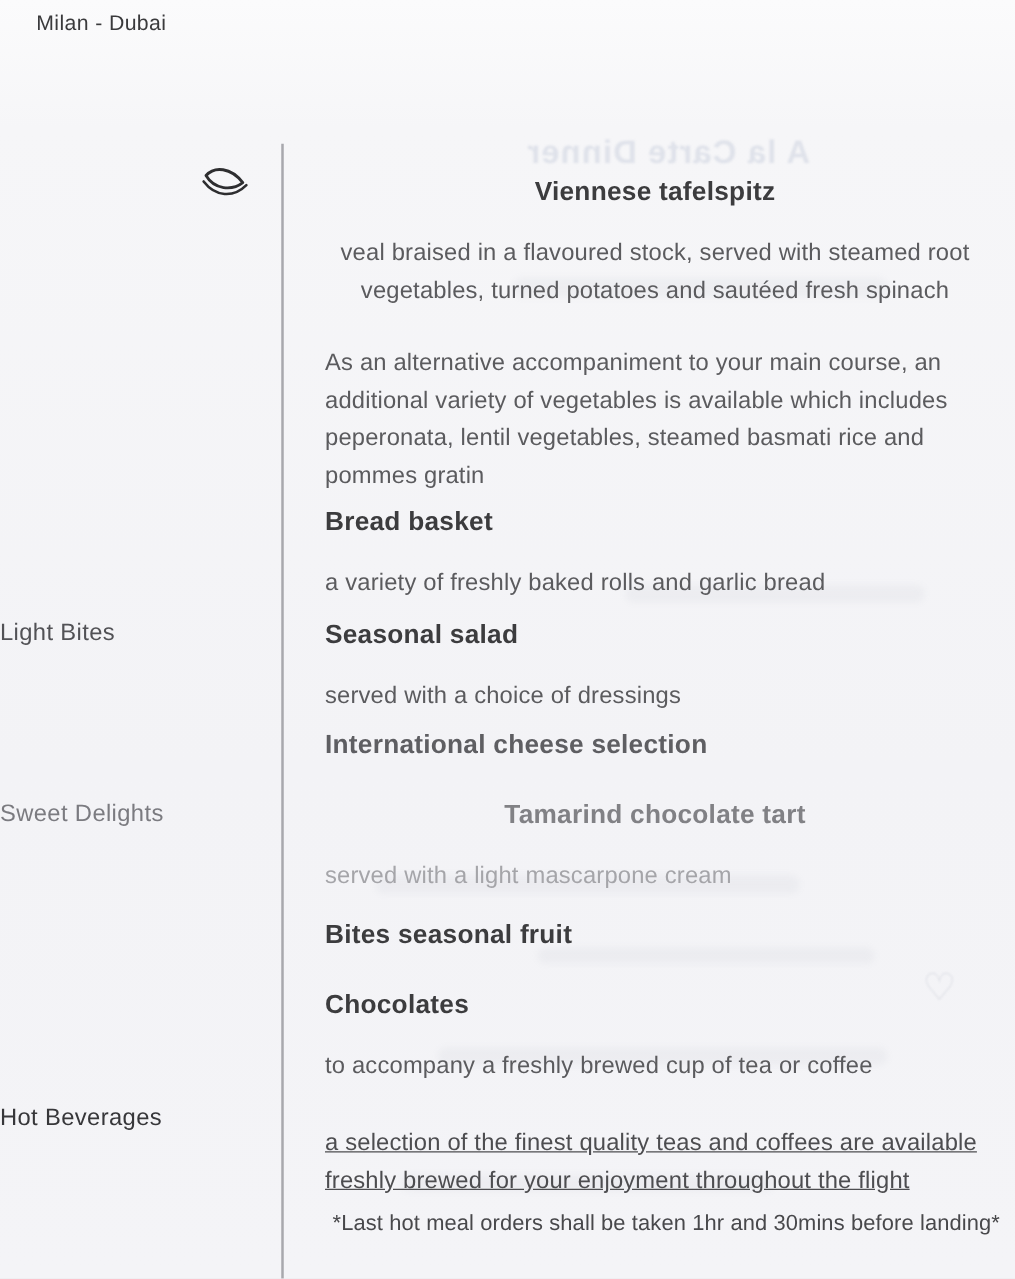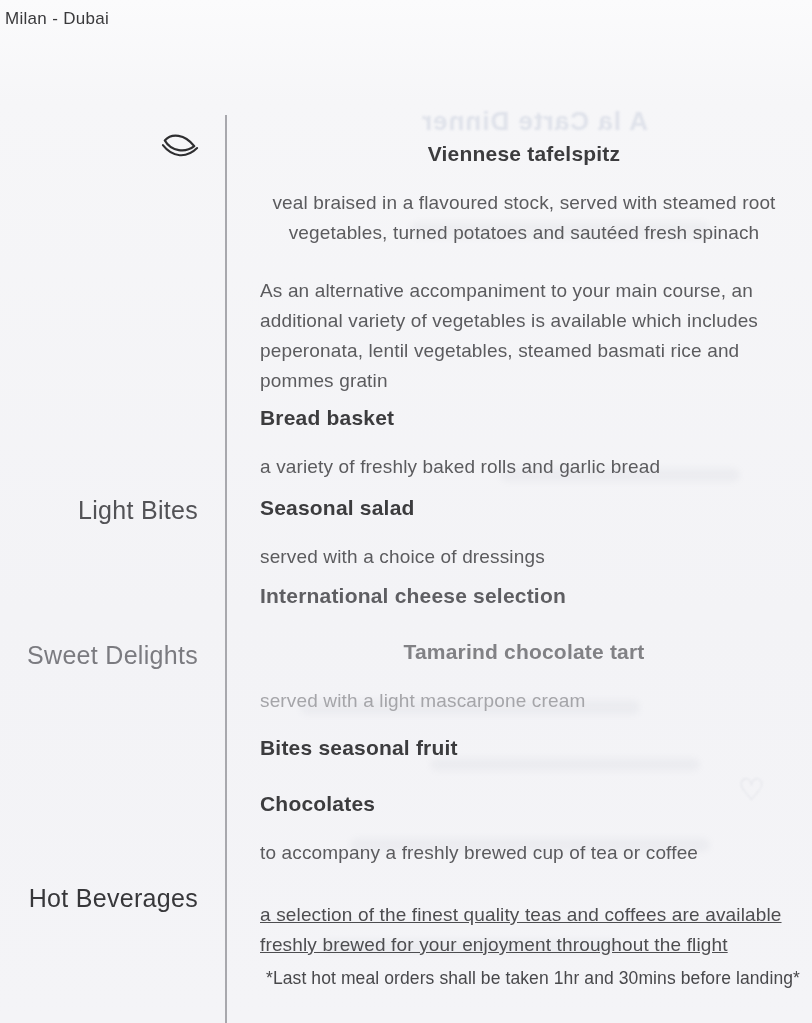--- a/index.html
+++ b/index.html
@@ -6,21 +6,21 @@
   .sheet{
     position:relative;
     width:812px;height:1023px;
     margin:0 auto;
     background:linear-gradient(180deg,#fbfbfc 0%,#f6f6f8 10%,#f3f3f6 60%,#f4f4f7 100%);
     font-family:"Liberation Sans", sans-serif;
     overflow:hidden;
   }
   
   .route{
-    position:absolute;left:5px;top:9px;
+    position:absolute;left:29px;top:9px;
     font-size:17px;color:#3a3a3c;letter-spacing:.3px;
   }
   
   .divider{
     position:absolute;left:225px;top:115px;bottom:0;
     width:2px;background:#a8a8ad;
   }
   
   .leaf{position:absolute;left:161px;top:131px;width:38px;height:36px;}
   
@@ -34,22 +34,22 @@
   .blob{
     position:absolute;background:#8d93a4;opacity:.07;
     border-radius:8px;filter:blur(3px);
   }
   .ghost-heart{
     position:absolute;left:738px;top:772px;
     font-size:30px;color:#c9ccd6;opacity:.55;filter:blur(1px);
   }
   
   .side-label{
-    position:absolute;left:0;width:198px;text-align:right;
-    font-size:25px;letter-spacing:.3px;
+    position:absolute;left:0;width:198px;text-align:left;
+    font-size:19px;letter-spacing:.3px;
   }
   .lbl-light{top:496px;color:#525256;}
   .lbl-sweet{top:641px;color:#7b7b80;}
   .lbl-hot{top:884px;color:#37373a;font-weight:500;}
   
   .item{position:absolute;left:260px;width:528px;}
   .item h3{
     margin:0;font-size:21px;font-weight:600;color:#3c3c3e;
     letter-spacing:.2px;line-height:28px;
   }

